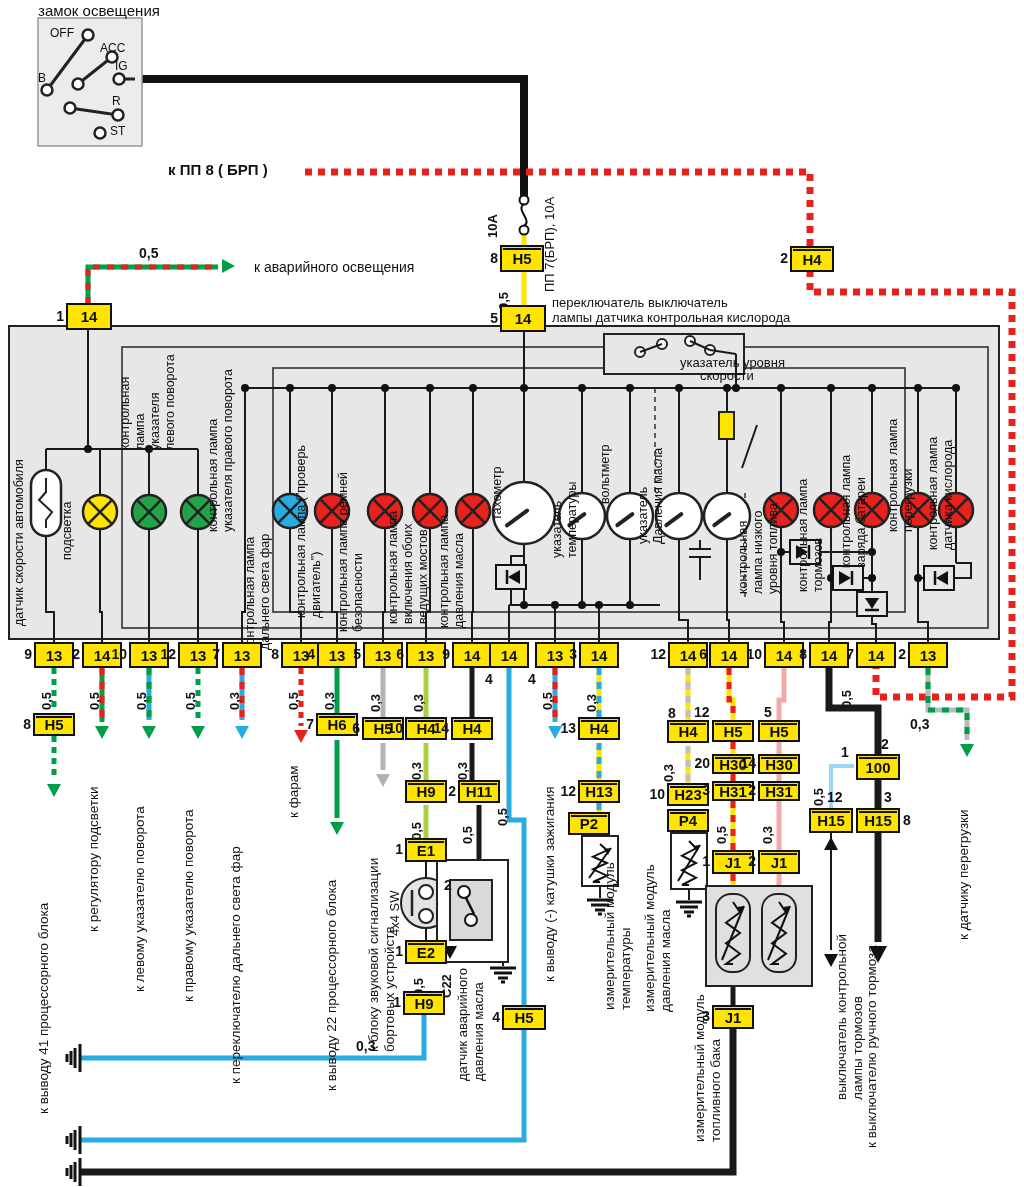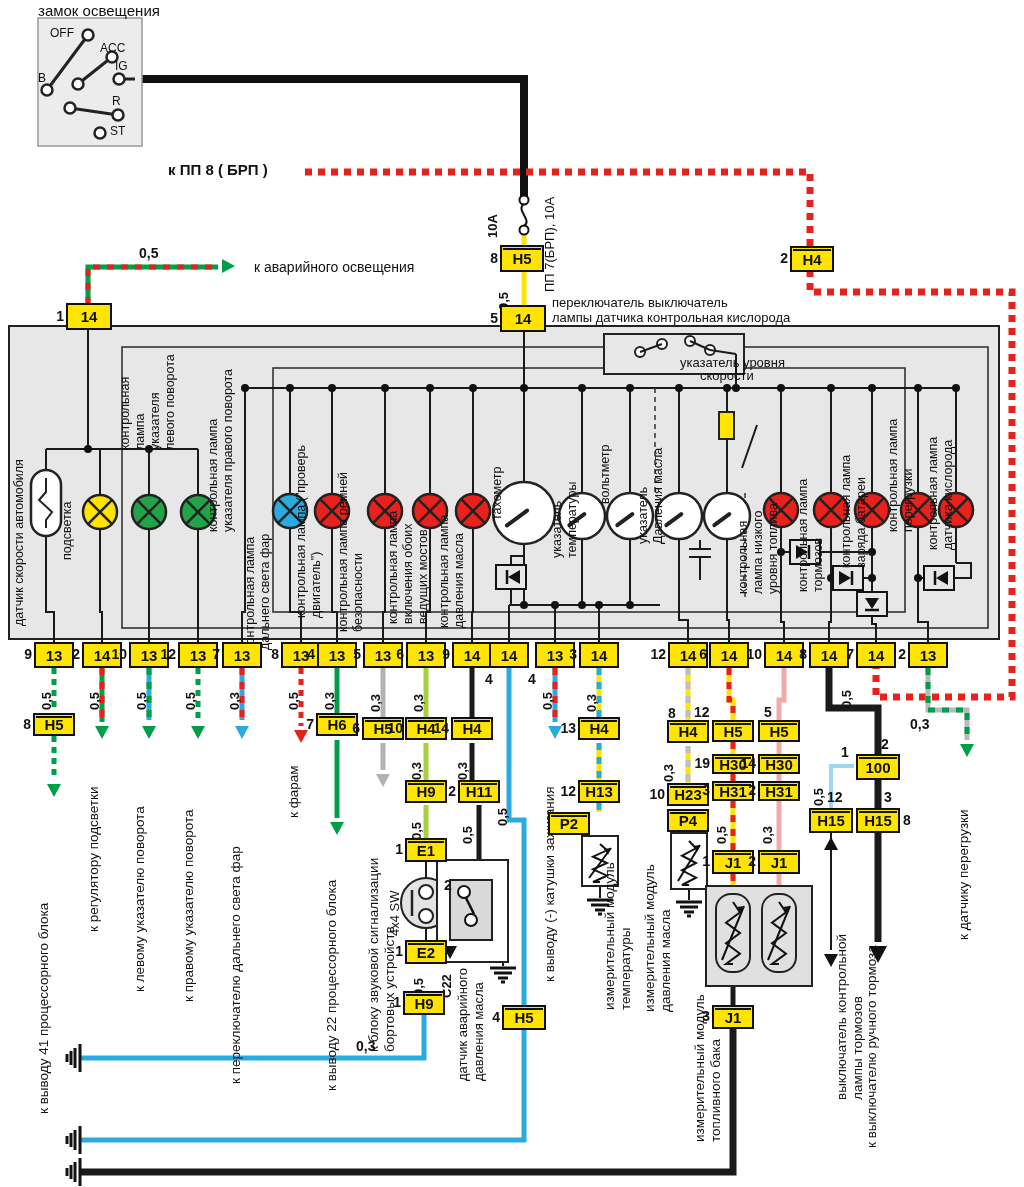--- a/index.html
+++ b/index.html
@@ -557,40 +557,40 @@
     </div>
     <div class="pin" style="left: 386px; top: 943px; width: 17px; text-align: right;">1</div>
     <div class="conn ltr" style="left: 403px; top: 991px; width: 42px; height: 24px;">
       <span>H9</span>
     </div>
     <div class="pin" style="left: 384px; top: 994px; width: 17px; text-align: right;">1</div>
     <div class="conn ltr" style="left: 502px; top: 1005px; width: 44px; height: 25px;">
       <span>H5</span>
     </div>
     <div class="pin" style="left: 483px; top: 1008.5px; width: 17px; text-align: right;">4</div>
-    <div class="conn ltr" style="left: 548px; top: 812px; width: 42px; height: 23px;">
+    <div class="conn ltr" style="left: 568px; top: 812px; width: 42px; height: 23px;">
       <span>P2</span>
     </div>
     <div class="conn ltr" style="left: 667px; top: 720px; width: 42px; height: 23px;">
       <span>H4</span>
     </div>
     <div class="conn ltr" style="left: 667px; top: 783px; width: 42px; height: 23px;">
       <span>H23</span>
     </div>
     <div class="pin" style="left: 648px; top: 785.5px; width: 17px; text-align: right;">10</div>
     <div class="conn ltr" style="left: 667px; top: 809px; width: 42px; height: 23px;">
       <span>P4</span>
     </div>
     <div class="conn ltr" style="left: 712px; top: 720px; width: 42px; height: 22px;">
       <span>H5</span>
     </div>
     <div class="conn ltr" style="left: 712px; top: 754px; width: 42px; height: 20px;">
       <span>H30</span>
     </div>
-    <div class="pin" style="left: 693px; top: 755px; width: 17px; text-align: right;">19</div>
+    <div class="pin" style="left: 693px; top: 755px; width: 17px; text-align: right;">20</div>
     <div class="conn ltr" style="left: 712px; top: 781px; width: 42px; height: 20px;">
       <span>H31</span>
     </div>
     <div class="pin" style="left: 693px; top: 782px; width: 17px; text-align: right;">3</div>
     <div class="conn ltr" style="left: 712px; top: 850px; width: 42px; height: 24px;">
       <span>J1</span>
     </div>
     <div class="pin" style="left: 693px; top: 853px; width: 17px; text-align: right;">1</div>
     <div class="conn ltr" style="left: 758px; top: 720px; width: 42px; height: 22px;">
       <span>H5</span>

